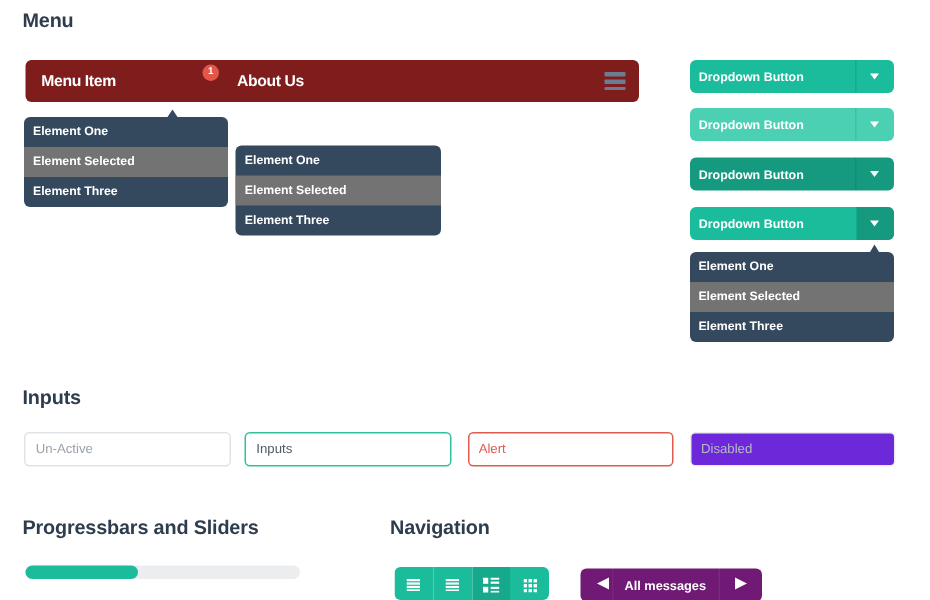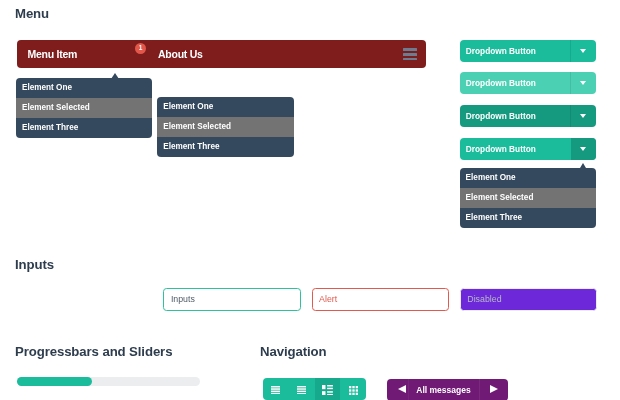--- a/index.html
+++ b/index.html
@@ -116,20 +116,23 @@
 
   <div class="caret" style="left:579.5px;top:163px;"></div>
   <div class="panel" style="left:459.8px;top:168px;width:136.5px;">
     <div class="row">Element One</div>
     <div class="row sel">Element Selected</div>
     <div class="row">Element Three</div>
   </div>
 
   <div class="h2" style="left:15px;top:257px;">Inputs</div>
 
+  <div class="inp" style="left:16.3px;">
+    <div class="txt">Un-Active</div>
+  </div>
   <div class="inp" style="left:163.4px;border-color:#2ec19c;">
     <div class="txt" style="color:#4f5b66;">Inputs</div>
   </div>
   <div class="inp" style="left:311.6px;border-color:#e05a4d;">
     <div class="txt" style="color:#e05a4d;">Alert</div>
   </div>
   <div class="inp" style="left:459.8px;background:#6d28d9;border-color:#eaecee;">
     <div class="txt" style="color:#b5bcc1;">Disabled</div>
   </div>
 

